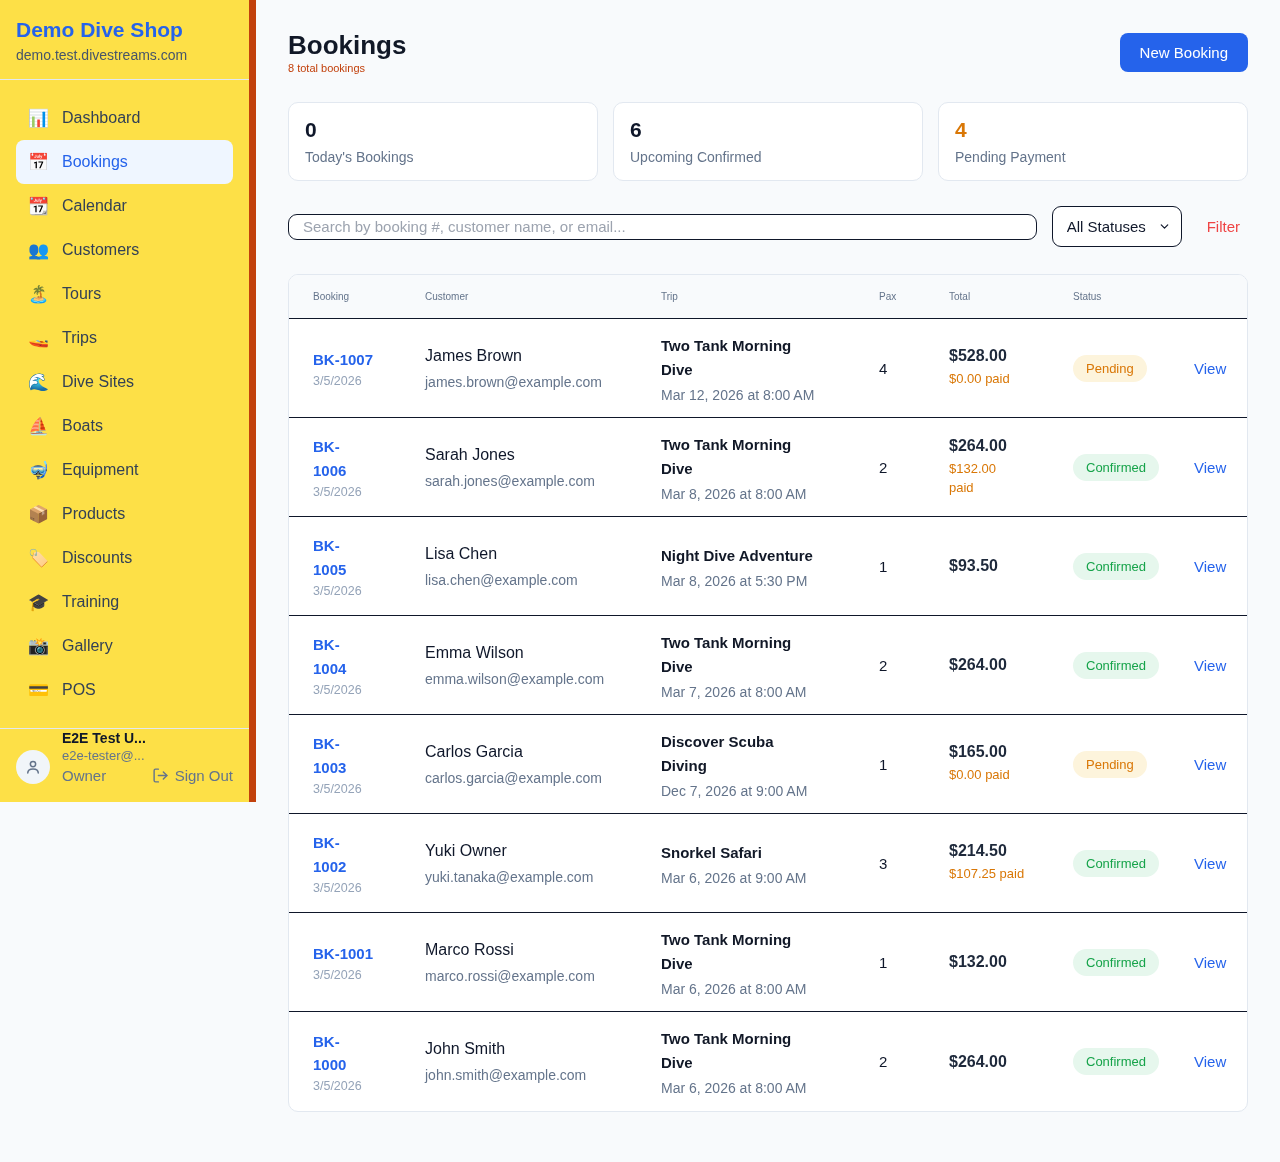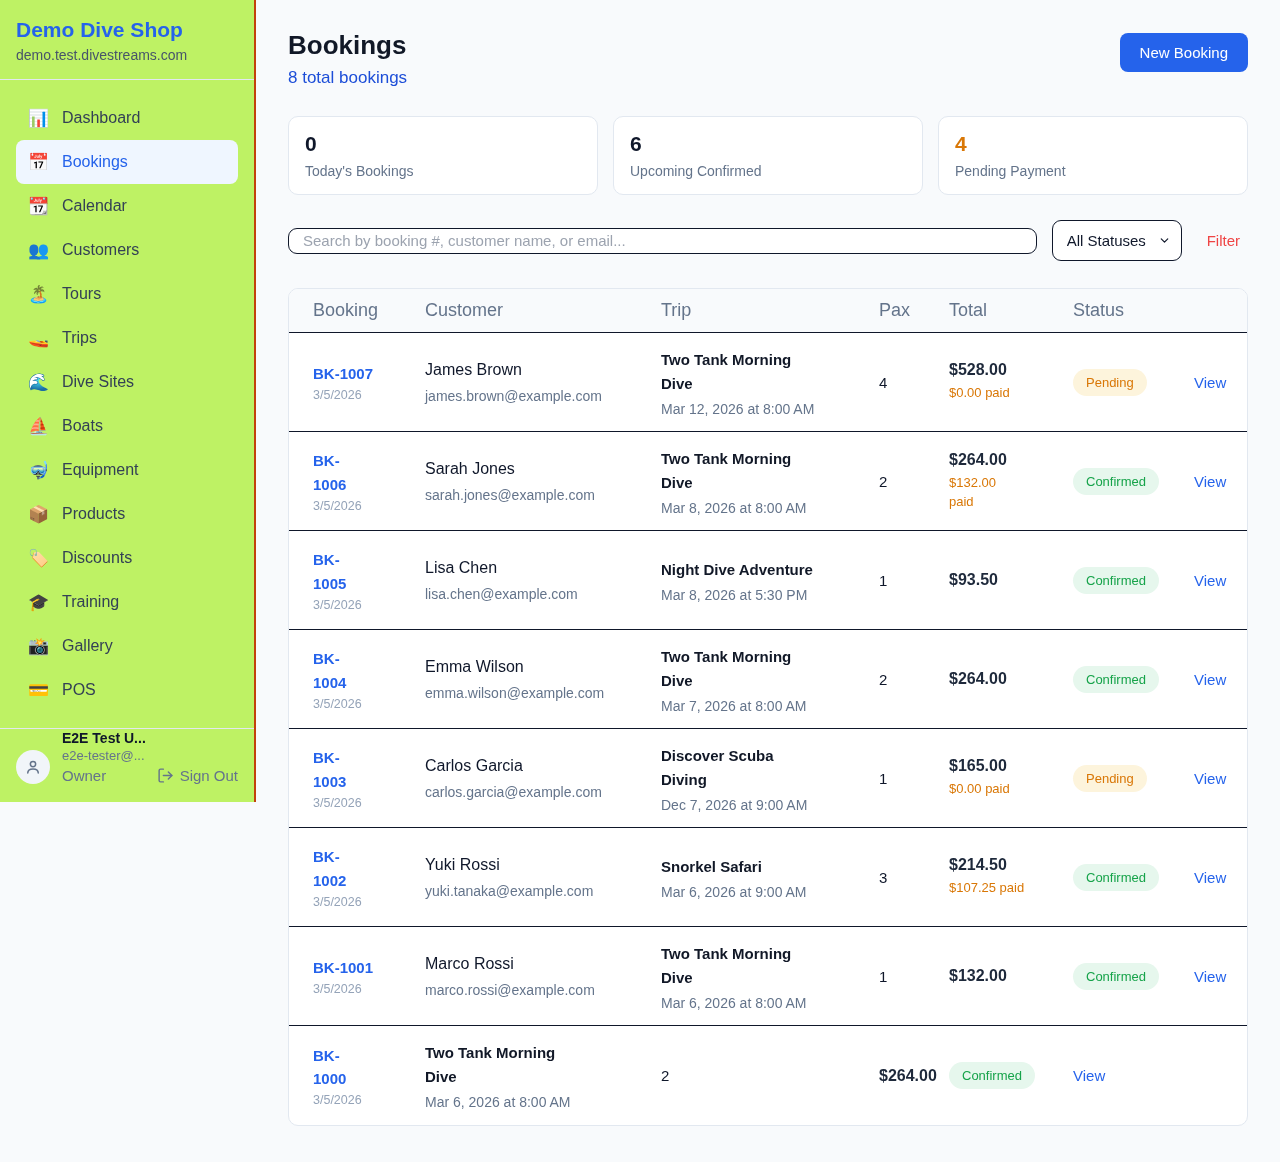--- a/index.html
+++ b/index.html
@@ -8,22 +8,22 @@
     font-family:"Liberation Sans", sans-serif;
     background:#f8fafc;
     color:#0f172a;
     min-height:1162px;
     display:flex;
     align-items:flex-start;
   }
   
   .sidebar {
     width:256px; flex:0 0 256px;
-    background:#bef264;
-    border-right:2px solid #c2410c;
+    background:#fde047;
+    border-right:7px solid #c2410c;
   }
   .brand { padding:18px 16px 16px 16px; border-bottom:1px solid #e2e8f0; }
   .brand-name { color:#2563eb; font-size:21px; font-weight:700; }
   .brand-domain { color:#475569; font-size:14px; margin-top:5px; }
   .nav { padding:16px; }
   .nav-item {
     display:flex; align-items:center; gap:12px;
     padding:10px 12px; border-radius:8px;
     font-size:16px; color:#334155; cursor:pointer;
     margin-bottom:0; height:44px;
@@ -42,21 +42,21 @@
   }
   .user-meta { flex:1; min-width:0; }
   .user-name { font-size:14px; font-weight:700; color:#0f172a; white-space:nowrap; }
   .user-email { font-size:13px; color:#64748b; margin-top:2px; white-space:nowrap; }
   .user-role { font-size:15px; color:#64748b; margin-top:4px; }
   .signout { display:flex; align-items:center; gap:6px; color:#64748b; font-size:15px; cursor:pointer; white-space:nowrap; }
   
   .main { flex:1; padding:30px 32px 32px 32px; min-width:0; }
   .page-head { display:flex; justify-content:space-between; align-items:flex-start; }
   .page-title { font-size:26px; font-weight:700; color:#111827; }
-  .page-subtitle { font-size:17px; color:#1d4ed8; margin-top:7px; }
+  .page-subtitle { font-size:11px; color:#c2410c; margin-top:1px; }
   .btn-primary {
     background:#2563eb; color:#ffffff; border:none; cursor:pointer;
     font-family:inherit; font-size:15px; font-weight:500;
     padding:11px 20px; border-radius:8px; margin-top:3px;
   }
   .stats { display:flex; gap:15px; margin-top:28px; }
   .stat-card {
     flex:1; background:#ffffff; border:1px solid #e2e8f0;
     border-radius:10px; padding:15px 16px;
   }
@@ -79,21 +79,21 @@
   }
   .select-chevron { position:absolute; right:11px; top:14px; pointer-events:none; }
   .filter-label { margin-left:25px; margin-right:8px; font-size:15px; font-weight:400; color:#ef4444; cursor:pointer; }
   
   .table-card {
     margin-top:27px; background:#ffffff;
     border:1px solid #e2e8f0; border-radius:10px; overflow:hidden;
   }
   .tgrid { display:grid; grid-template-columns:112px 236px 218px 70px 124px 121px 1fr; padding:0 24px; align-items:center; }
   .thead { height:44px; background:#f8fafc; border-bottom:1px solid #0f172a; }
-  .th { font-size:18px; color:#64748b; font-weight:500; }
+  .th { font-size:10px; color:#64748b; font-weight:500; }
   .trow { min-height:99px; border-bottom:1px solid #0f172a; padding-top:14px; padding-bottom:14px; }
   .trow:last-child { border-bottom:none; }
   .pre { white-space:pre-line; }
   .bk-num { color:#2563eb; font-size:15px; font-weight:600; line-height:1.55; cursor:pointer; }
   .bk-date { color:#94a3b8; font-size:12.5px; margin-top:3px; }
   .cust-name { color:#0f172a; font-size:16px; }
   .cust-email { color:#64748b; font-size:14px; margin-top:9px; }
   .trip-name { color:#111827; font-size:15px; font-weight:600; line-height:1.6; padding-right:40px; }
   .trip-time { color:#64748b; font-size:14px; margin-top:5px; }
   .pax { font-size:15px; color:#0f172a; }
@@ -388,21 +388,21 @@
       <div class="view-link">View</div>
     </div>
 
     <div class="tgrid trow">
       <div>
         <div class="bk-num pre">BK-
 1002</div>
         <div class="bk-date">3/5/2026</div>
       </div>
       <div>
-        <div class="cust-name">Yuki Rossi</div>
+        <div class="cust-name">Yuki Owner</div>
         <div class="cust-email">yuki.tanaka@example.com</div>
       </div>
       <div>
         <div class="trip-name pre">Snorkel Safari</div>
         <div class="trip-time">Mar 6, 2026 at 9:00 AM</div>
       </div>
       <div class="pax">3</div>
       <div>
         <div class="total">$214.50</div>
         <div class="paid pre">$107.25 paid</div>
@@ -438,20 +438,24 @@
       <div class="view-link">View</div>
     </div>
 
     <div class="tgrid trow">
       <div>
         <div class="bk-num pre">BK-
 1000</div>
         <div class="bk-date">3/5/2026</div>
       </div>
       <div>
+        <div class="cust-name">John Smith</div>
+        <div class="cust-email">john.smith@example.com</div>
+      </div>
+      <div>
         <div class="trip-name pre">Two Tank Morning
 Dive</div>
         <div class="trip-time">Mar 6, 2026 at 8:00 AM</div>
       </div>
       <div class="pax">2</div>
       <div>
         <div class="total">$264.00</div>
 
       </div>
       <div>

